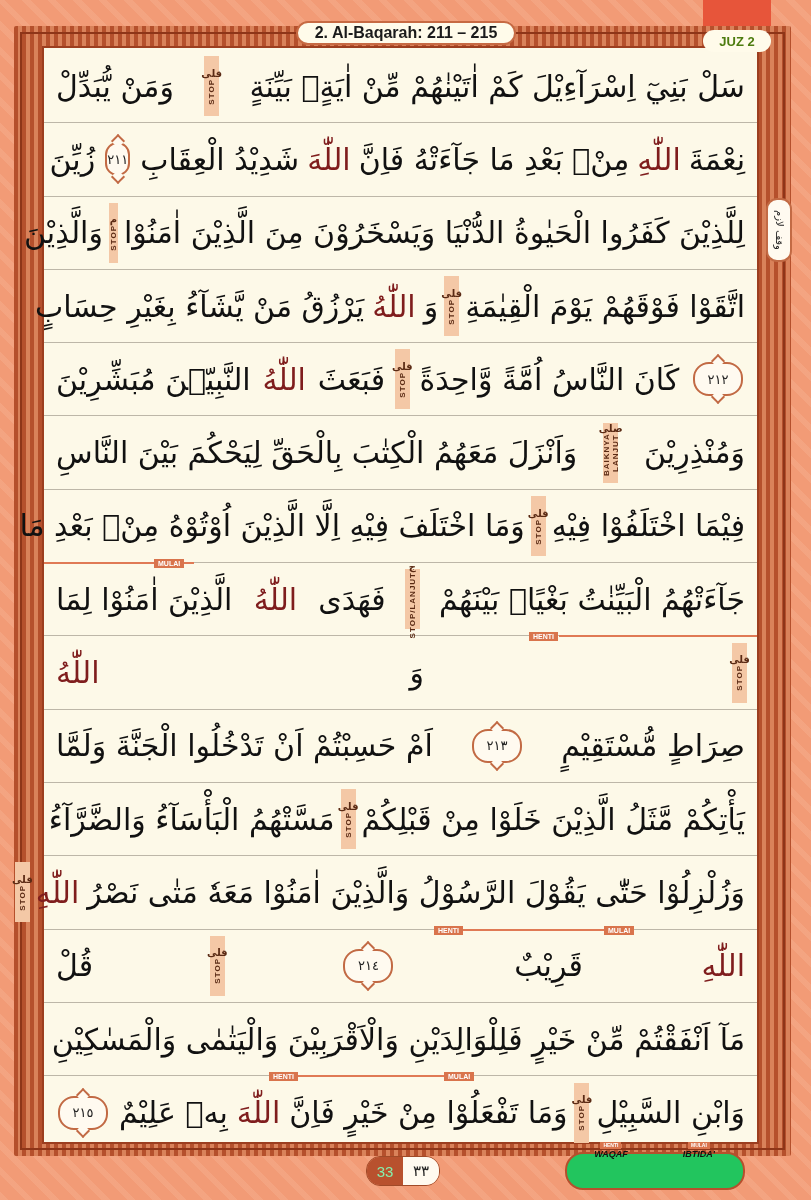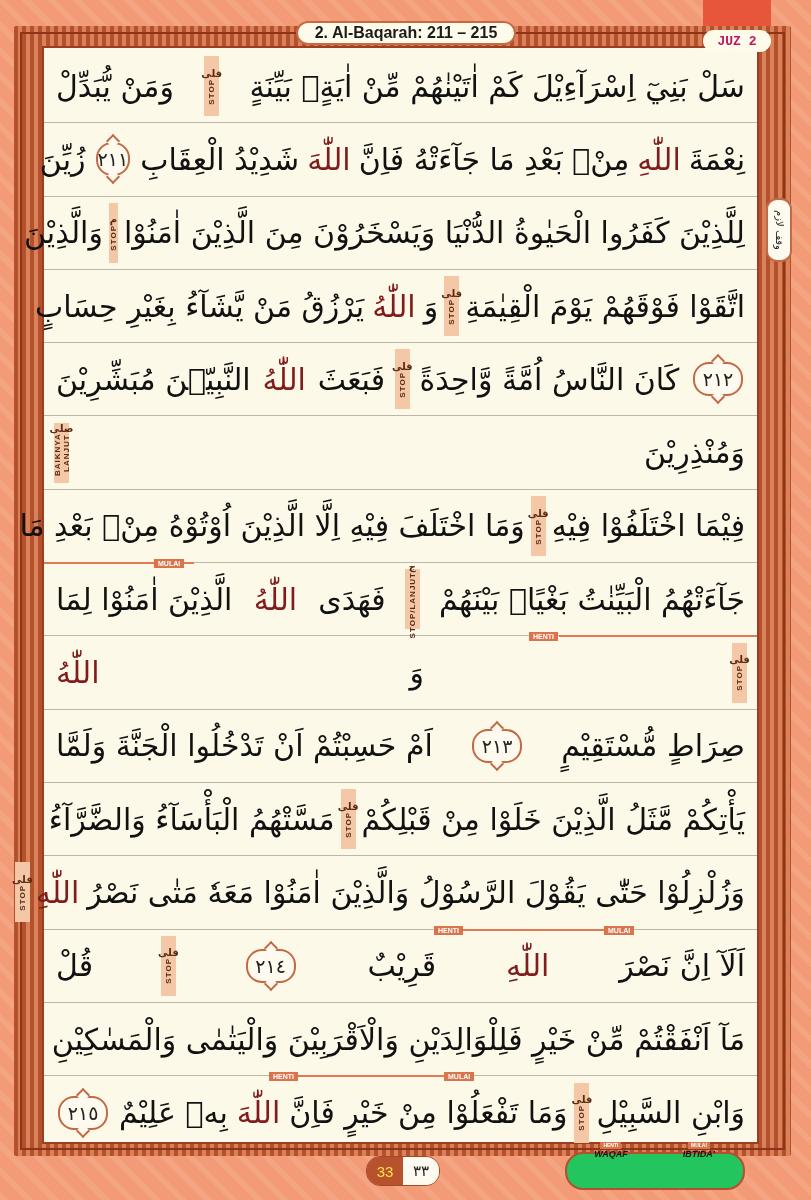--- a/index.html
+++ b/index.html
@@ -8,39 +8,39 @@
      radial-gradient(circle at 20% 10%, rgba(255,220,190,.35) 0 30px, transparent 31px),
      radial-gradient(circle at 80% 95%, rgba(255,220,190,.35) 0 40px, transparent 41px),
      repeating-linear-gradient(45deg, rgba(255,230,210,.12) 0 6px, transparent 6px 18px),
      #f29b76;}
   .top-tab{position:absolute;left:703px;top:0;width:68px;height:36px;background:#e7553a;}
   .frame{position:absolute;left:14px;top:26px;width:777px;height:1130px;background:
      repeating-linear-gradient(90deg,#b5502c 0 4px,#d9825a 4px 8px);border-radius:2px;}
   .frame-inner-edge{position:absolute;left:20px;top:32px;width:765px;height:1118px;border:2px solid #8e3518;box-sizing:border-box;}
   .page{position:absolute;left:42px;top:46px;width:717px;height:1098px;background:#fdf9e8;border:2px solid #9c3e1f;box-sizing:border-box;}
   .header-title{position:absolute;left:296px;top:21px;width:220px;height:24px;border-radius:12px;background:#fffbea;border:2px solid #c76a43;box-sizing:border-box;display:flex;align-items:center;justify-content:center;font-family:"Liberation Sans",sans-serif;font-weight:bold;font-size:16px;color:#1b1b1b;}
-  .juz-badge{position:absolute;left:703px;top:30px;width:68px;height:22px;border-radius:11px;background:#fffbea;display:flex;align-items:center;justify-content:center;font-family:Liberation Mono, monospace;font-weight:bold;font-size:13px;color:#be185d;}
+  .juz-badge{position:absolute;left:703px;top:30px;width:68px;height:22px;border-radius:11px;background:#fffbea;display:flex;align-items:center;justify-content:center;font-family:Liberation Sans, sans-serif;font-weight:bold;font-size:13px;color:#4d7c0f;}
   .lines{position:absolute;left:44px;top:50px;width:713px;}
   .line{position:relative;height:73.3px;border-bottom:1.5px solid #bdb7a8;box-sizing:border-box;display:flex;align-items:center;justify-content:space-between;direction:rtl;padding:0 8px;}
   .line:last-child{border-bottom:none;}
   .arabic{font-family:"DejaVu Sans",sans-serif;font-size:30px;color:#111;white-space:nowrap;direction:rtl;letter-spacing:0;}
   .word{display:inline-block;margin:4px 4px;}
   .allah{color:#7f1d1d;text-align:center;}
-  .ayah{display:inline-flex;align-items:center;justify-content:center;width:46px;height:30px;border:2px solid #c26a44;border-radius:16px;font-size:19px;color:#222;background:#fffaf0;margin:0 6px;position:relative;}
+  .ayah{display:inline-flex;align-items:center;justify-content:center;width:46px;height:30px;border:2px solid #c26a44;border-radius:16px;font-size:13px;color:#222;background:#fffaf0;margin:0 6px;position:relative;}
   .ayah::before,.ayah::after{content:"";position:absolute;left:50%;width:8px;height:8px;border:2px solid #c26a44;transform:translateX(-50%) rotate(45deg);background:#fffaf0;}
   .ayah::before{top:-8px;border-bottom:none;border-right:none;}
   .ayah::after{bottom:-8px;border-top:none;border-left:none;}
   .stop{display:inline-flex;flex-direction:column;align-items:center;justify-content:center;width:15px;height:60px;background:#f4c8a6;font-family:"Liberation Sans",sans-serif;font-size:8px;color:#5a2a14;margin:16px 2px;}
   .stop span{writing-mode:vertical-rl;transform:rotate(180deg);font-weight:bold;letter-spacing:1px;}
   .stop .ar{writing-mode:horizontal-tb;transform:none;font-size:10px;font-family:"DejaVu Sans",sans-serif;}
   .marker{position:absolute;font-family:"Liberation Sans",sans-serif;font-size:7px;font-weight:bold;color:#fff;background:#d9744c;padding:1px 4px;bottom:-6px;}
   .rule{position:absolute;height:2px;background:#e07a55;bottom:-2px;}
   .side-note{position:absolute;left:766px;top:198px;width:22px;height:60px;background:#fffaf0;border:2px solid #c26a44;border-radius:11px;font-size:10px;display:flex;align-items:center;justify-content:center;writing-mode:vertical-rl;color:#222;}
   .footer-page{position:absolute;left:366px;top:1156px;width:72px;height:28px;border-radius:14px;overflow:hidden;display:flex;border:1px solid #a04a28;}
-  .footer-page .n{flex:1;background:#b8512e;color:#fde047;font-family:"Liberation Sans",sans-serif;font-size:15px;display:flex;align-items:center;justify-content:center;}
+  .footer-page .n{flex:1;background:#b8512e;color:#86efac;font-family:"Liberation Sans",sans-serif;font-size:15px;display:flex;align-items:center;justify-content:center;}
   .footer-page .a{flex:1;background:#fffaf0;color:#222;font-size:15px;display:flex;align-items:center;justify-content:center;}
   .legend{position:absolute;left:565px;top:1152px;width:180px;height:38px;border-radius:18px;background:#22c55e;border:2px solid #b5502c;box-sizing:border-box;display:flex;justify-content:space-around;align-items:center;font-family:"Liberation Sans",sans-serif;}
   .legend .col{text-align:center;line-height:1;}
   .legend .tag{display:inline-block;font-size:5px;font-weight:bold;color:#fff;background:#d9744c;padding:1px 3px;}
   .legend .big{font-size:9px;font-weight:bold;font-style:italic;color:#111;}
   .legend .small{font-size:8px;color:#333;margin-top:42px;}
 </style>
 </head>
 <body>
 
@@ -100,20 +100,21 @@
       <span class="arabic word">فَبَعَثَ</span>
       <span class="arabic word allah">اللّٰهُ</span>
       <span class="arabic word">النَّبِيّٖنَ مُبَشِّرِيْنَ</span>
     </div>
     <div class="line">
       <span class="arabic word">وَمُنْذِرِيْنَ</span>
       <span class="stop">
         <span class="ar">صلى</span>
         <span>BAIKNYA LANJUT</span>
       </span>
+      <span class="arabic word">وَاَنْزَلَ مَعَهُمُ الْكِتٰبَ بِالْحَقِّ لِيَحْكُمَ بَيْنَ النَّاسِ</span>
     </div>
     <div class="line">
       <span class="arabic word">فِيْمَا اخْتَلَفُوْا فِيْهِ</span>
       <span class="stop">
         <span class="ar">قلى</span>
         <span>STOP</span>
       </span>
       <span class="arabic word">وَمَا اخْتَلَفَ فِيْهِ اِلَّا الَّذِيْنَ اُوْتُوْهُ مِنْۢ بَعْدِ مَا</span>
       <div class="rule" style="left: 0px; width: 150px;"></div>
       <div class="marker" style="left: 110px;">MULAI</div>
@@ -156,21 +157,20 @@
       <span class="arabic word allah">اللّٰهِ</span>
       <span class="stop">
         <span class="ar">قلى</span>
         <span>STOP</span>
       </span>
       <div class="rule" style="left: 390px; width: 200px;"></div>
       <div class="marker" style="left: 390px;">HENTI</div>
       <div class="marker" style="left: 560px;">MULAI</div>
     </div>
     <div class="line">
-      <span class="arabic word">اَلَآ اِنَّ نَصْرَ</span>
       <span class="arabic word allah">اللّٰهِ</span>
       <span class="arabic word">قَرِيْبٌ</span>
       <span class="ayah">٢١٤</span>
       <span class="stop">
         <span class="ar">قلى</span>
         <span>STOP</span>
       </span>
       <span class="arabic word">قُلْ</span>
     </div>
     <div class="line">

